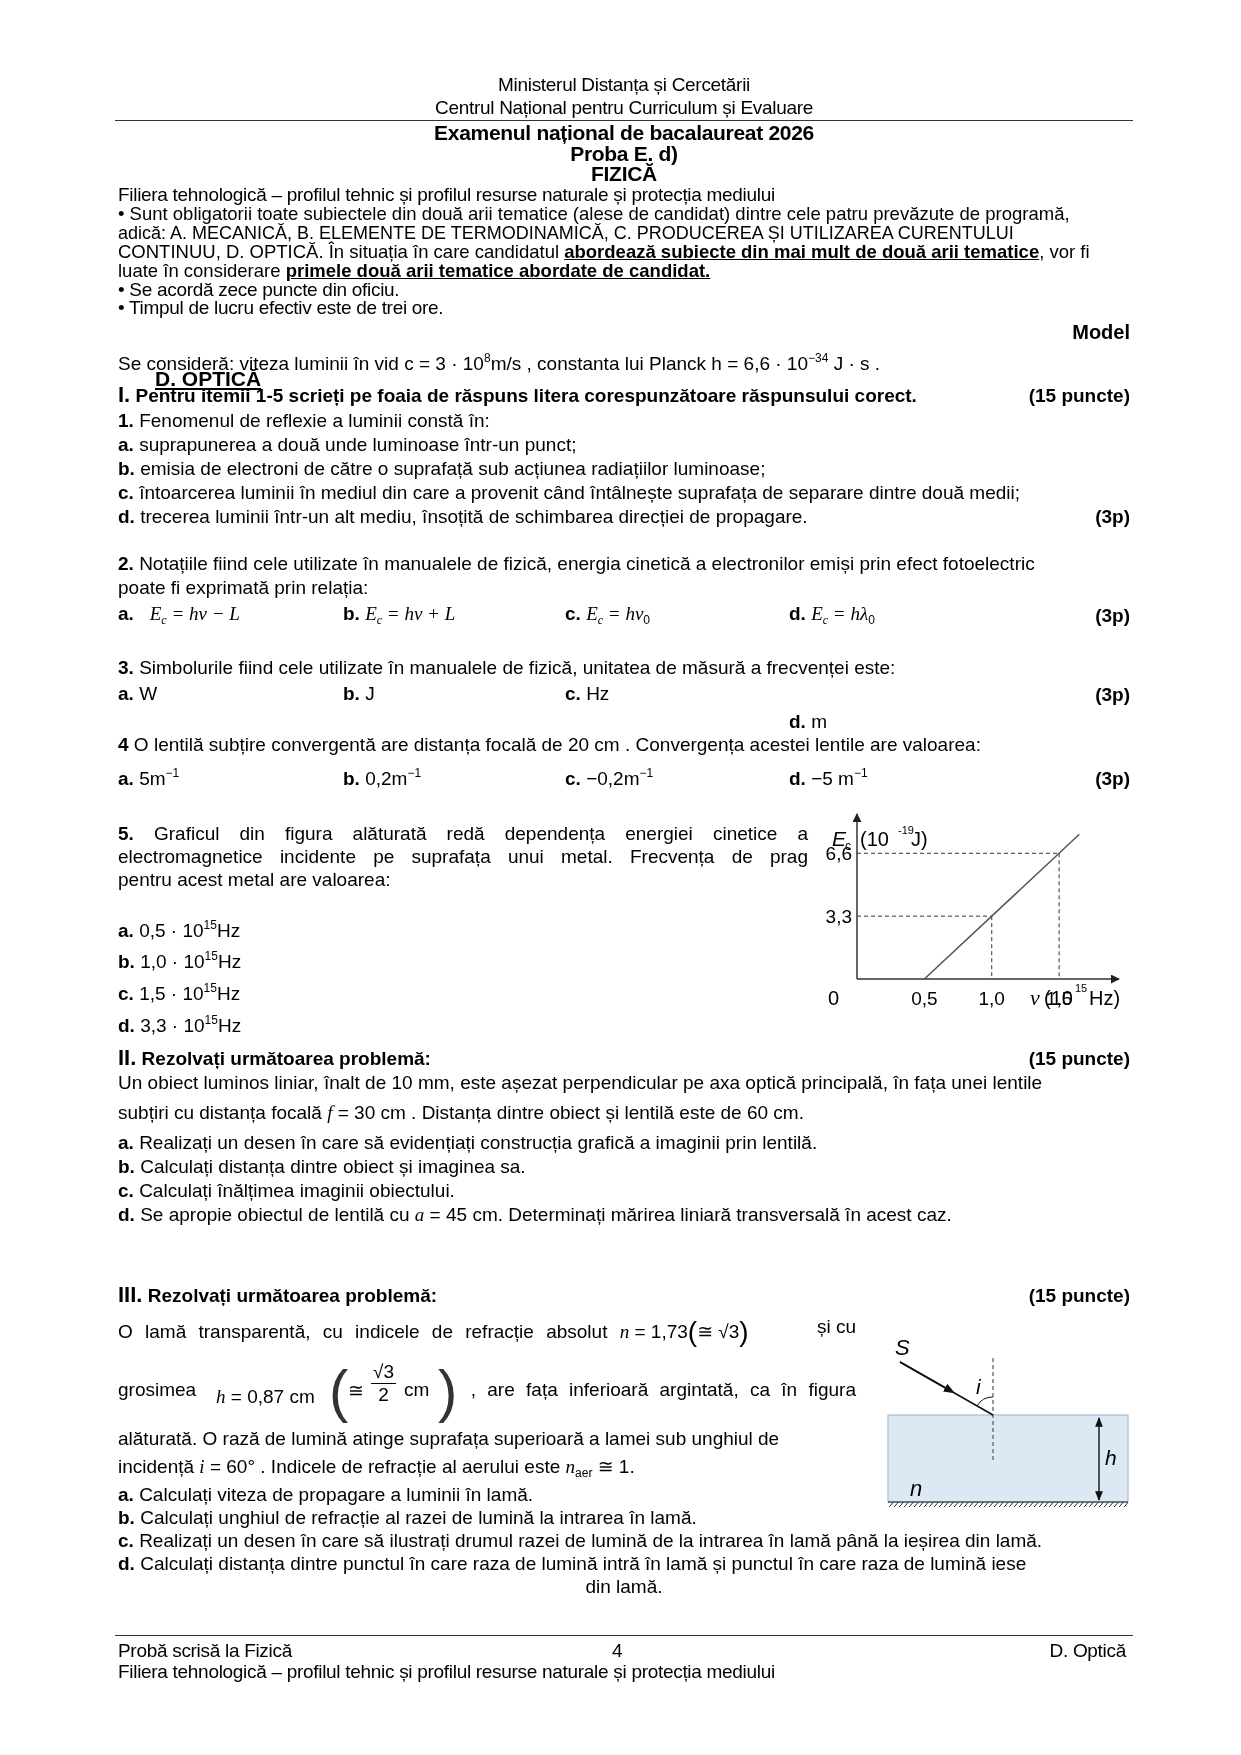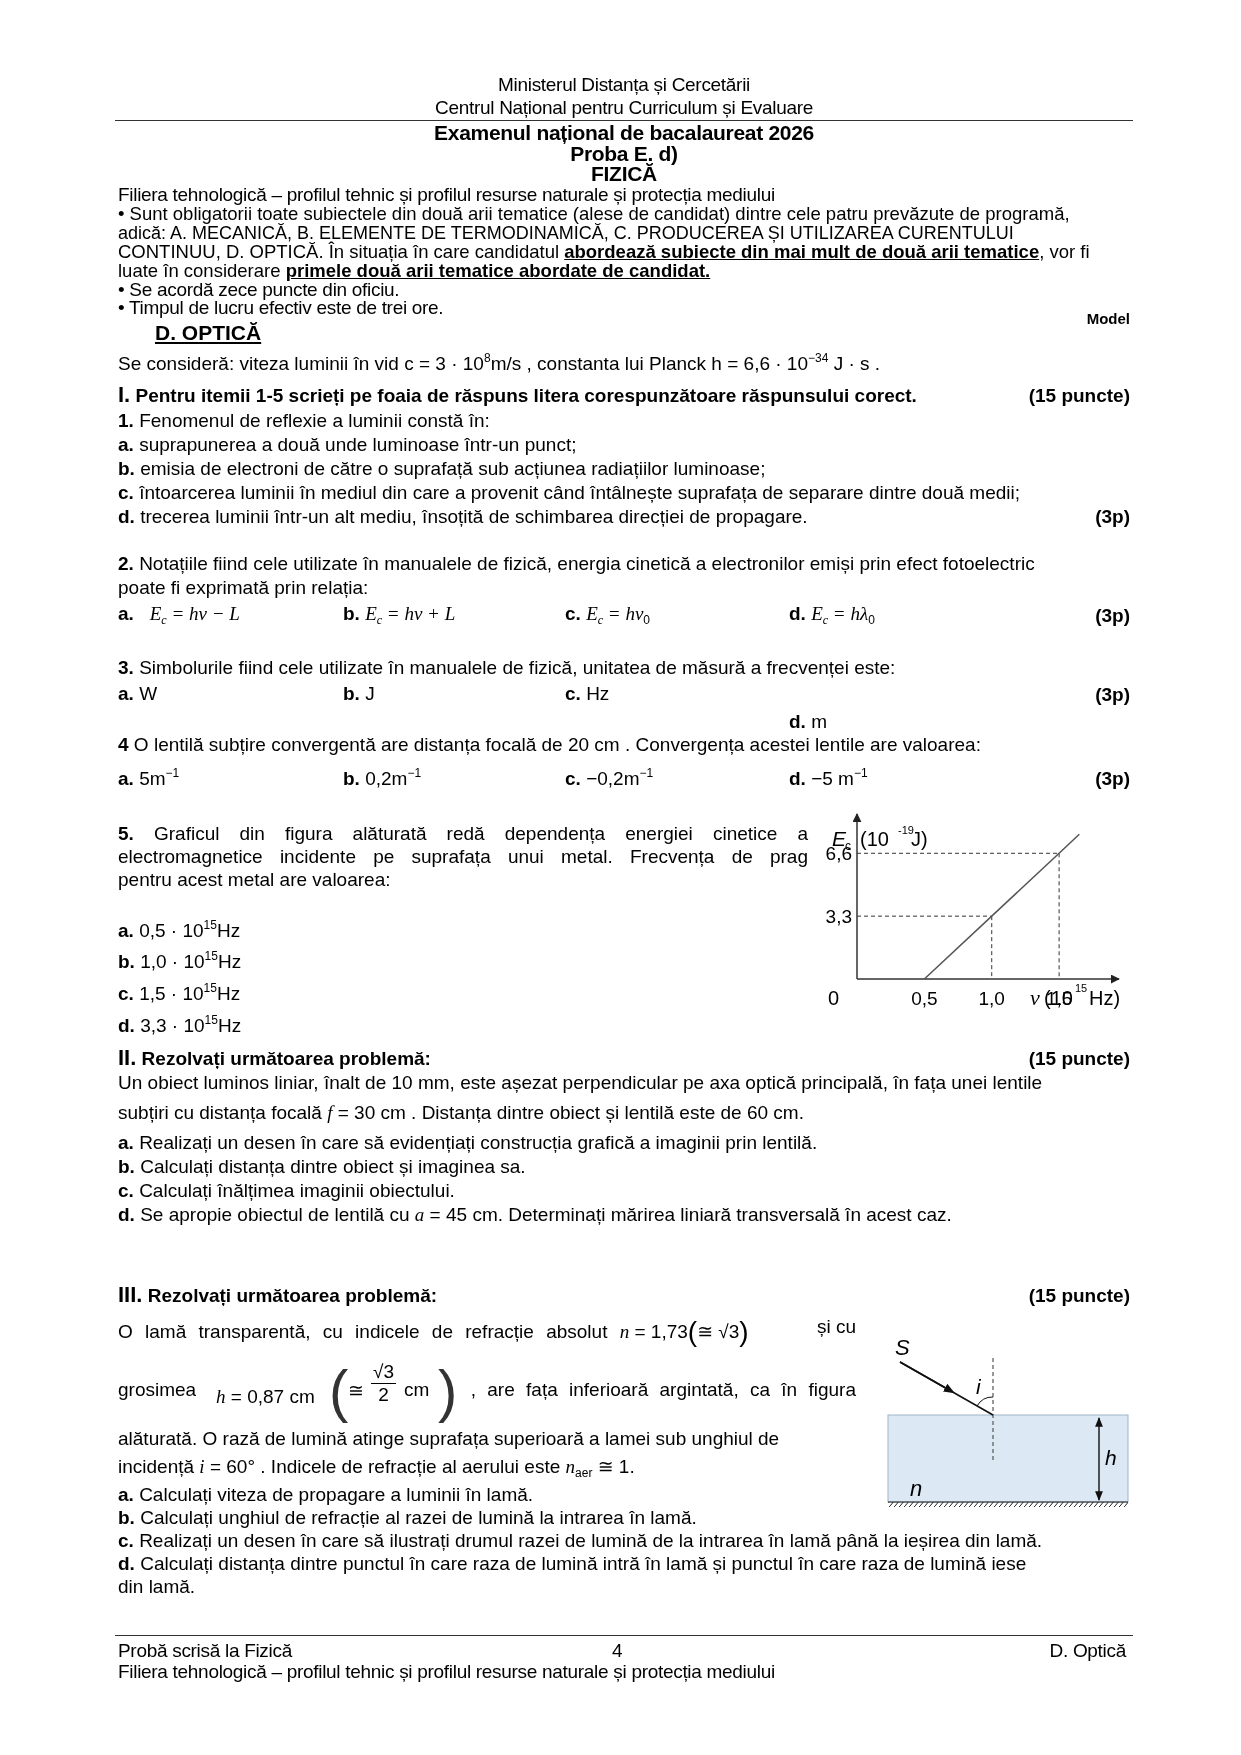--- a/index.html
+++ b/index.html
@@ -2,21 +2,21 @@
 <html><head>
 <meta charset="utf-8">
 <style>
   html, body { margin:0; padding:0; background:#fff; }
   body { width:1241px; height:1755px; position:relative; overflow:hidden;
          font-family:"Liberation Sans", sans-serif; color:#000; font-size:19px; }
   .abs { position:absolute; }
   .line { position:absolute; left:118px; width:1012px; white-space:nowrap; line-height:22px; }
   .center { text-align:center; }
   .b { font-weight:bold; }
-  .u { text-decoration:underline; }
+  .u { text-decoration:underline;margin-top:46px; }
   .i { font-style:italic; font-family:"Liberation Serif", serif; }
   .hr { position:absolute; left:115px; width:1018px; height:0; border-top:1.5px solid #333; }
   .right { position:absolute; right:111px; font-weight:bold; white-space:nowrap; }
   .opt { position:absolute; white-space:nowrap; }
   .tight { font-stretch:condensed; letter-spacing:-0.3px; }
   sup { font-size:12px; vertical-align:8px; line-height:0; }
   sub { font-size:12px; vertical-align:-4px; line-height:0; }
   .just { white-space:normal; text-align:justify; text-align-last:justify; }
   .frac { display:inline-block; vertical-align:middle; text-align:center; margin:0 3px; }
   .frac span { display:block; line-height:22px; }
@@ -38,21 +38,21 @@
 <div class="line" style="top:241px; font-size:18.5px;">
   <span>CONTINUU, D. OPTICĂ. În situația în care candidatul </span><span class="b u">abordează subiecte din mai mult de două arii tematice</span><span>, vor fi</span>
 </div>
 <div class="line" style="top:260px; font-size:18.5px;">
   <span>luate în considerare </span><span class="b u">primele două arii tematice abordate de candidat.</span>
 </div>
 <div class="line tight" style="top:279px;">• Se acordă zece puncte din oficiu.</div>
 <div class="line tight" style="top:297px;">• Timpul de lucru efectiv este de trei ore.</div>
 
 <div class="abs b u" style="top:321px; left:155px; font-size:21px;">D. OPTICĂ</div>
-<div class="right" style="top:310px; font-size:15px;">Model</div>
+<div class="right" style="top:321px; font-size:20px;">Model</div>
 
 <div class="line" style="top:353px;">
   <span>Se consideră: viteza luminii în vid </span>
   <span><span>c = 3 · 10</span><sup>8</sup><span>m/s , constanta lui Planck </span></span>
   <span><span>h = 6,6 · 10</span><sup>−34</sup> <span>J · s .</span></span>
 </div>
 
 <div class="line b" style="top:384px;">
   <span style="font-size:22px;">I.</span><span> Pentru itemii 1-5 scrieți pe foaia de răspuns litera corespunzătoare răspunsului corect.</span>
 </div>
@@ -164,21 +164,21 @@
   <span style="position:absolute; top:18px; right:0; word-spacing:6px;">,  are fața inferioară argintată, ca în figura</span>
 </div>
 
 <div class="abs" style="top:1428px; left:118px; width:738px; white-space:nowrap;">alăturată. O rază de lumină atinge suprafața superioară a lamei sub unghiul de</div>
 <div class="abs" style="top:1455px; left:118px; white-space:nowrap;"><span>incidență </span><span class="i">i</span><span> = 60°</span><span> . Indicele de refracție al aerului este </span><span class="i">n</span><sub>aer</sub><span> ≅ 1.</span></div>
 
 <div class="line" style="top:1484px;"><span class="b">a.</span><span> Calculați viteza de propagare a luminii în lamă.</span></div>
 <div class="line" style="top:1507px;"><span class="b">b.</span><span> Calculați unghiul de refracție al razei de lumină la intrarea în lamă.</span></div>
 <div class="line" style="top:1530px;"><span class="b">c.</span><span> Realizați un desen în care să ilustrați drumul razei de lumină de la intrarea în lamă până la ieșirea din lamă.</span></div>
 <div class="line" style="top:1553px;"><span class="b">d.</span><span> Calculați distanța dintre punctul în care raza de lumină intră în lamă și punctul în care raza de lumină iese</span></div>
-<div class="line" style="top:1576px;">din lamă.</div>
+<div class="line" style="top:1576px;text-align:center;">din lamă.</div>
 
 <svg class="abs" style="top:1320px; left:870px;" width="270" height="200">
   <defs>
     <pattern id="hatch" width="5" height="6" patternUnits="userSpaceOnUse">
       <line x1="0" y1="6" x2="5" y2="0" stroke="#222" stroke-width="1"></line>
     </pattern>
     <marker id="arrowS" viewBox="0 0 10 10" refX="5" refY="5" markerWidth="7" markerHeight="7" orient="auto">
         <path d="M0,1 L10,5 L0,9 z" fill="#111"></path>
       </marker>
     <marker id="arrowH" viewBox="0 0 10 10" refX="9" refY="5" markerWidth="7" markerHeight="7" orient="auto-start-reverse">

